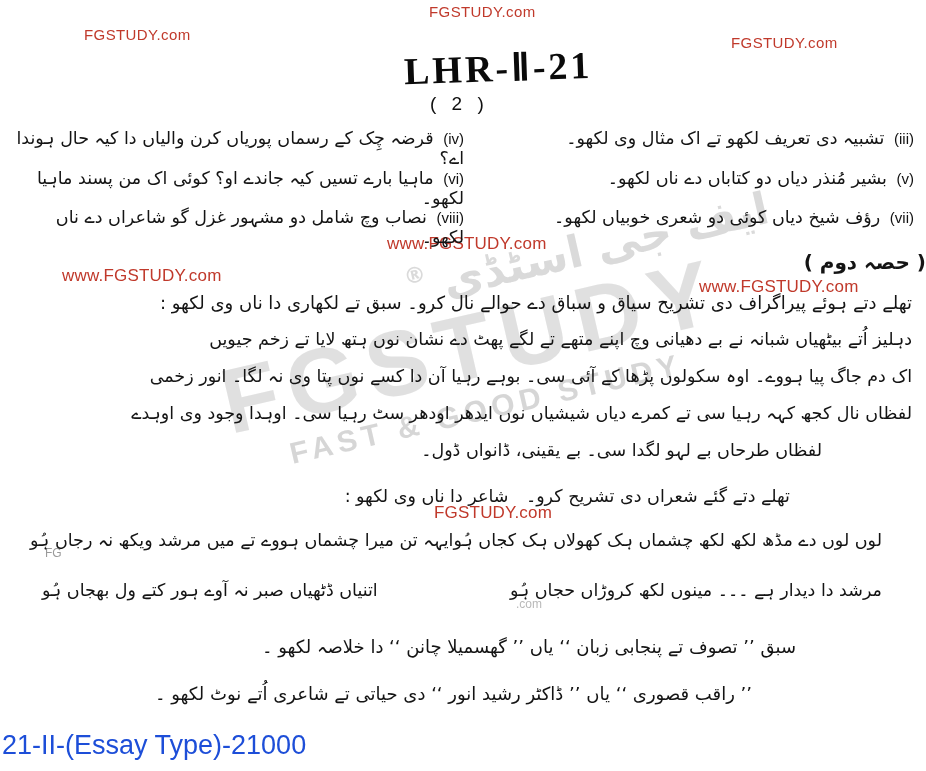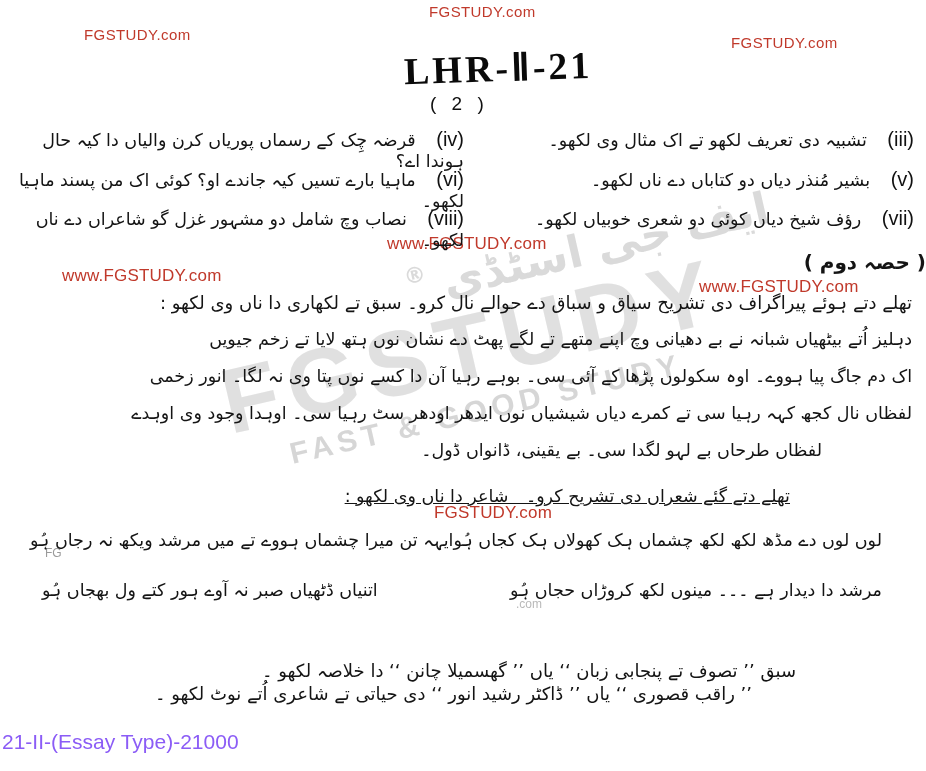--- a/index.html
+++ b/index.html
@@ -18,21 +18,21 @@
     font-family:"DejaVu Sans", sans-serif;
     font-size:17.5px;color:#141414;z-index:3;
   }
   .nowrap{white-space:nowrap;}
   .q-row{
     left:14px;right:12px;display:flex;direction:rtl;z-index:3;
   }
   .q-cell{width:50%;direction:rtl;text-align:right;}
   .q-label{
     font-family:"Liberation Sans", sans-serif;
-    font-size:20px;color:#111;display:inline-block;margin-left:15px;
+    font-size:15px;color:#111;display:inline-block;margin-left:4px;
     direction:ltr;unicode-bidi:isolate;
   }
   .paper-code{
     left:404px;top:46px;font-size:38px;font-weight:900;letter-spacing:3px;
     font-family:"Liberation Serif", serif;transform:rotate(-2deg);z-index:3;color:#0a0a0a;
   }
   .page-num{
     left:430px;top:93px;font-size:19px;letter-spacing:5px;color:#101010;z-index:3;
     font-family:"Liberation Sans", sans-serif;
   }
@@ -51,21 +51,21 @@
   .big-wm .name{
     font-size:92px;font-weight:800;letter-spacing:10px;color:#c3c3c3;opacity:.5;
     font-family:"Liberation Sans", sans-serif;line-height:.95;
   }
   .big-wm .tagline{
     font-size:30px;font-weight:700;letter-spacing:5px;color:#bcbcbc;opacity:.6;
     font-family:"Liberation Sans", sans-serif;margin-top:4px;
   }
   .frag{color:#9a9a9a;font-size:12px;z-index:2;}
   .footer-imprint{
-    left:2px;top:730px;font-size:21px;color:#8b5cf6;z-index:3;
+    left:2px;top:730px;font-size:27px;color:#1d4ed8;z-index:3;
     font-family:"Liberation Sans", sans-serif;
   }
   .couplet-row{
     left:42px;right:44px;display:flex;direction:rtl;justify-content:space-between;z-index:3;
   }
 </style>
 </head>
 <body>
 
 <div class="abs big-wm">
@@ -124,27 +124,27 @@
 </div>
 
 <div class="abs section-heading urdu">( حصہ دوم )</div>
 
 <div class="abs urdu nowrap" style="top:292px;right:14px;text-align:right;font-size:18px;margin-left:24px;">تھلے دتے ہوئے پیراگراف دی تشریح سیاق و سباق دے حوالے نال کرو۔ سبق تے لکھاری دا ناں وی لکھو :</div>
 <div class="abs urdu nowrap" style="top:329px;right:14px;text-align:right;">دہلیز اُتے بیٹھیاں شبانہ نے بے دھیانی وچ اپنے متھے تے لگے پھٹ دے نشان نوں ہتھ لایا تے زخم جیویں</div>
 <div class="abs urdu nowrap" style="top:366px;right:14px;text-align:right;">اک دم جاگ پیا ہووے۔ اوہ سکولوں پڑھا کے آئی سی۔ بوہے رہیا آن دا کسے نوں پتا وی نہ لگا۔ انور زخمی</div>
 <div class="abs urdu nowrap" style="top:403px;right:14px;text-align:right;">لفظاں نال کجھ کہہ رہیا سی تے کمرے دیاں شیشیاں نوں ایدھر اودھر سٹ رہیا سی۔ اوہدا وجود وی اوہدے</div>
 <div class="abs urdu nowrap" style="top:440px;right:104px;text-align:right;">لفظاں طرحاں بے لہو لگدا سی۔ بے یقینی، ڈانواں ڈول۔</div>
 
-<div class="abs urdu nowrap" style="top:484px;right:136px;text-align:center;text-decoration:underline;">تھلے دتے گئے شعراں دی تشریح کرو۔　شاعر دا ناں وی لکھو :</div>
+<div class="abs urdu nowrap" style="top:484px;right:136px;text-align:center;">تھلے دتے گئے شعراں دی تشریح کرو۔　شاعر دا ناں وی لکھو :</div>
 
 <div class="abs couplet-row urdu" style="top:530px;">
   <div class="nowrap">لوں لوں دے مڈھ لکھ لکھ چشماں ہک کھولاں ہک کجاں ہُو</div>
   <div class="nowrap">ایہہ تن میرا چشماں ہووے تے میں مرشد ویکھ نہ رجاں ہُو</div>
 </div>
 <div class="abs couplet-row urdu" style="top:580px;">
   <div class="nowrap">مرشد دا دیدار ہے ۔۔۔ مینوں لکھ کروڑاں حجاں ہُو</div>
   <div class="nowrap">اتنیاں ڈٹھیاں صبر نہ آوے ہور کتے ول بھجاں ہُو</div>
 </div>
 
-<div class="abs urdu nowrap" style="top:660px;right:130px;text-align:left;font-size:18px;">سبق ’’ تصوف تے پنجابی زبان ‘‘ یاں ’’ گھسمیلا چانن ‘‘ دا خلاصہ لکھو ۔</div>
+<div class="abs urdu nowrap" style="top:636px;right:130px;text-align:left;font-size:18px;">سبق ’’ تصوف تے پنجابی زبان ‘‘ یاں ’’ گھسمیلا چانن ‘‘ دا خلاصہ لکھو ۔</div>
 <div class="abs urdu nowrap" style="top:683px;right:174px;text-align:right;font-size:18px;">’’ راقب قصوری ‘‘ یاں ’’ ڈاکٹر رشید انور ‘‘ دی حیاتی تے شاعری اُتے نوٹ لکھو ۔</div>
 
 <div class="abs footer-imprint">21-II-(Essay Type)-21000</div>
 
 </body></html>

